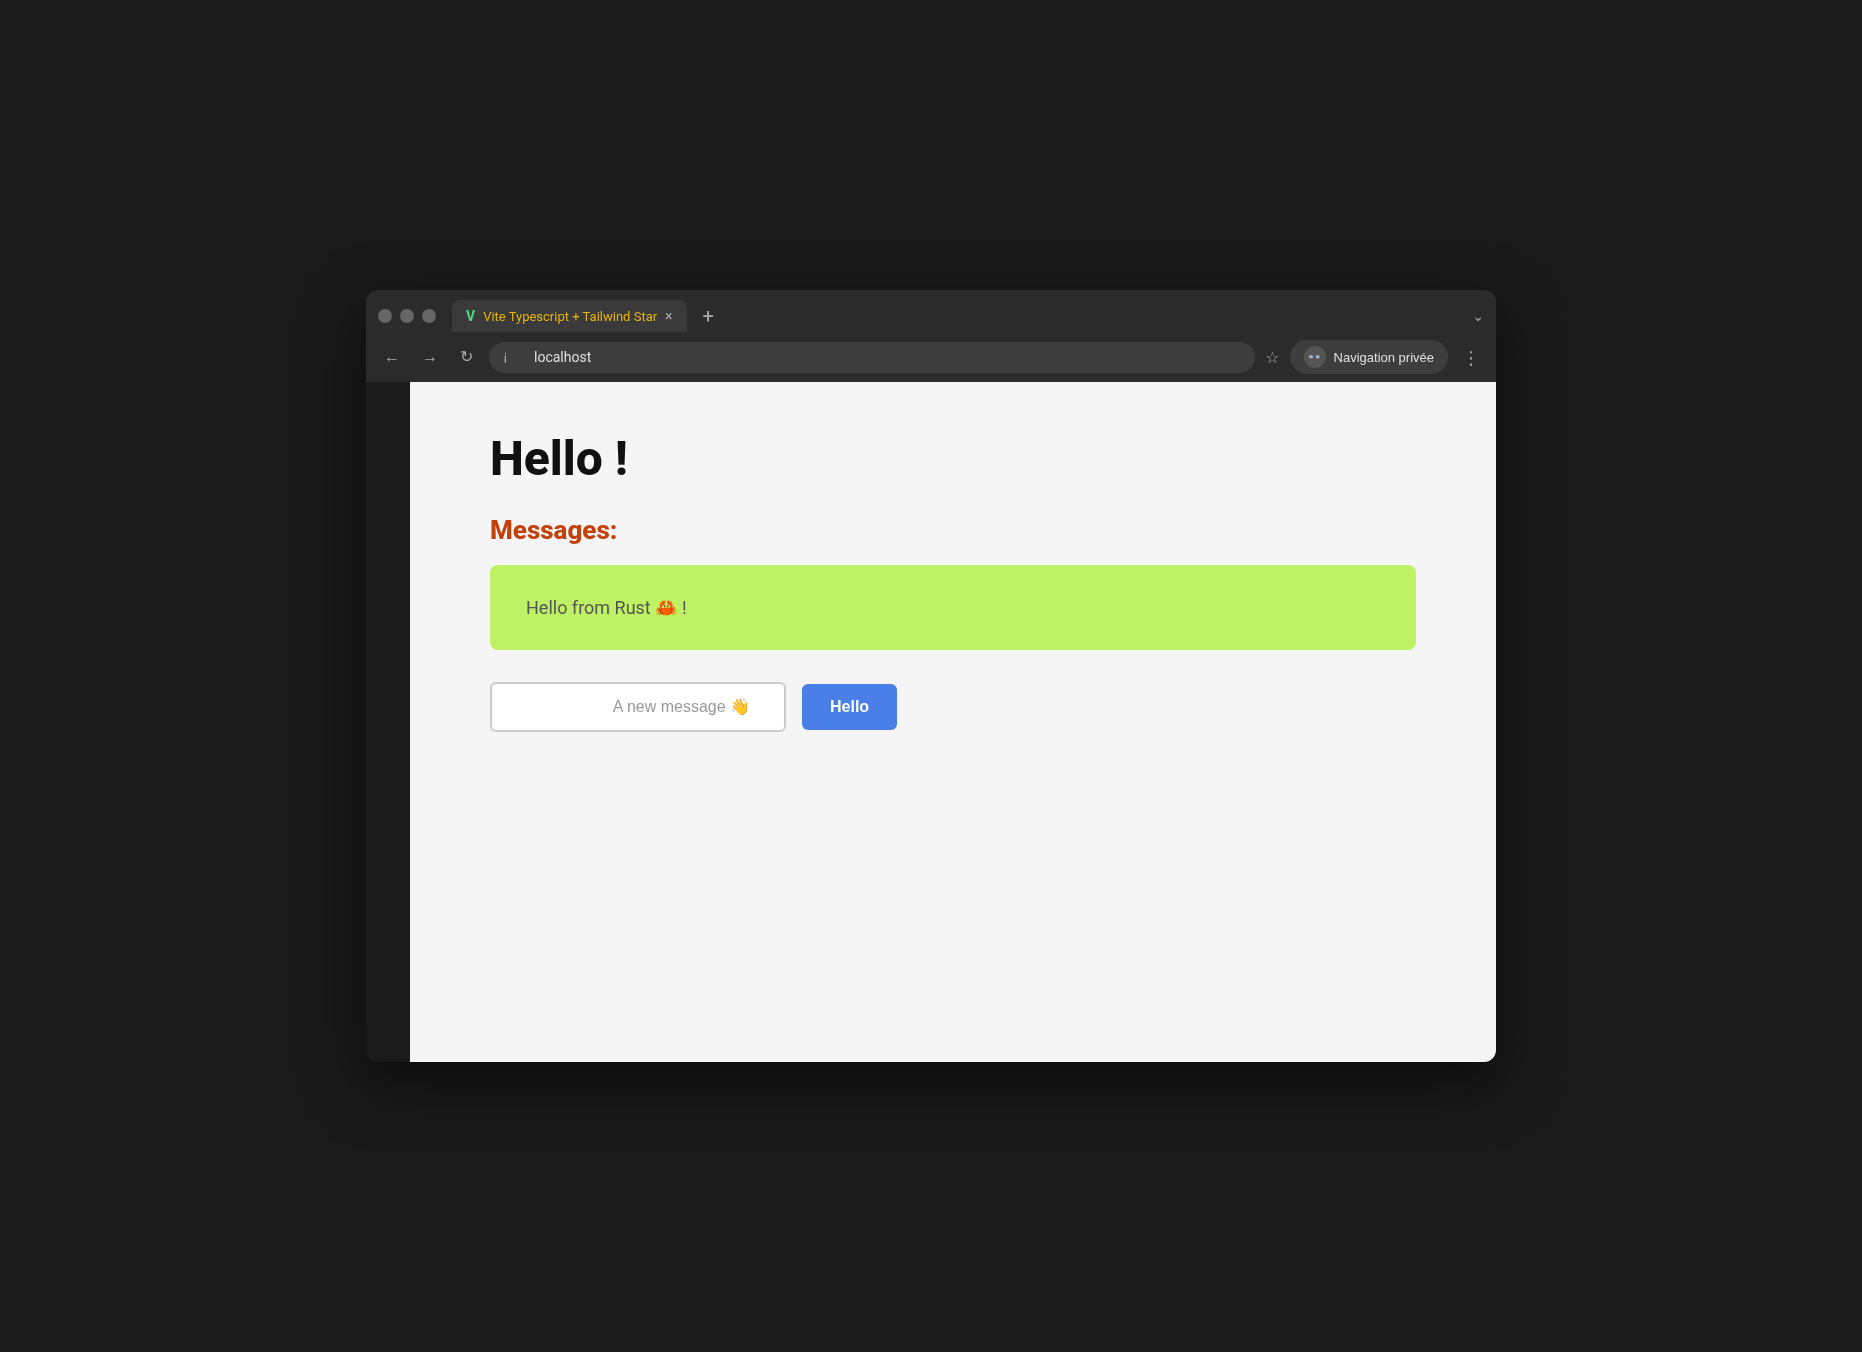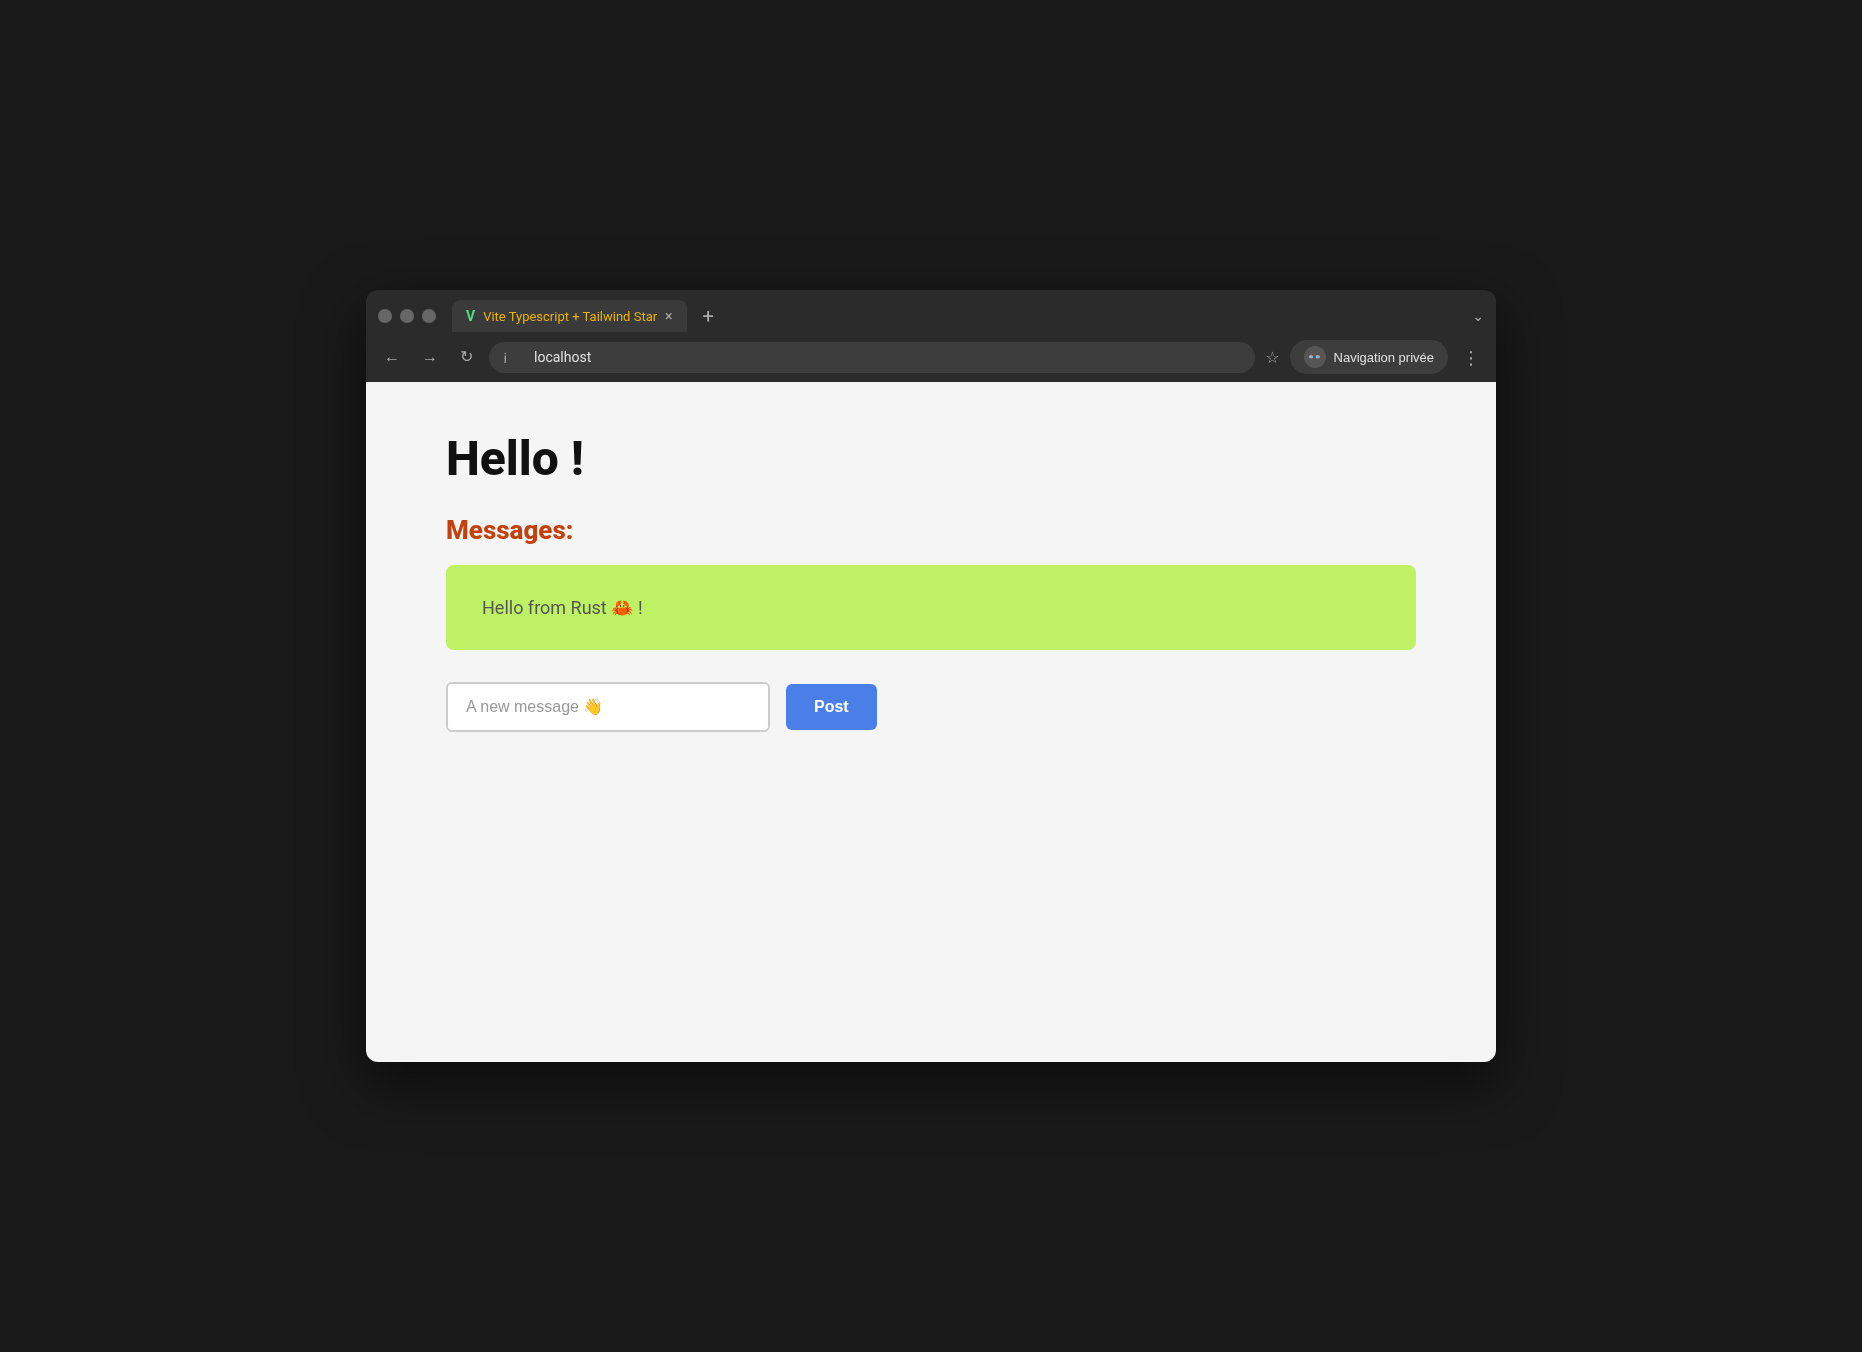--- a/index.html
+++ b/index.html
@@ -171,20 +171,21 @@
       font-size: 18px;
       cursor: pointer;
       padding: 4px;
     }
 
     
     .page-content {
       background-color: #f5f5f5;
       padding: 48px 80px 60px 80px;
       min-height: 680px;
+      margin-left: 44px;
     }
 
     .page-title {
       font-size: 48px;
       font-weight: 800;
       color: #111;
       margin-bottom: 28px;
     }
 
     .page-subtitle {
@@ -213,28 +214,29 @@
       color: #555;
     }
 
     .input-row {
       display: flex;
       align-items: center;
       gap: 16px;
     }
 
     .message-input {
-      padding: 14px 18px;
+      padding: 14px 34px;
       font-size: 16px;
       border: 2px solid #ccc;
       border-radius: 6px;
       background: #fff;
-      width: 324px;
+      width: 296px;
       color: #333;
       outline: none;
+      text-align: right;
     }
 
     .message-input::placeholder {
       color: #999;
     }
 
     .post-btn {
       padding: 14px 28px;
       font-size: 16px;
       font-weight: 600;
@@ -297,17 +299,17 @@
 
 
     <h2 class="section-title">Messages:</h2>
 
     <div class="messages-container">
       <div class="message-item">Hello from Rust 🦀 !</div>
     </div>
 
     <div class="input-row">
       <input class="message-input" type="text" placeholder="A new message 👋" style="">
-      <button class="post-btn">Post</button>
+      <button class="post-btn">Hello</button>
     </div>
 
   </div>
 </div>
 
 </body></html>

